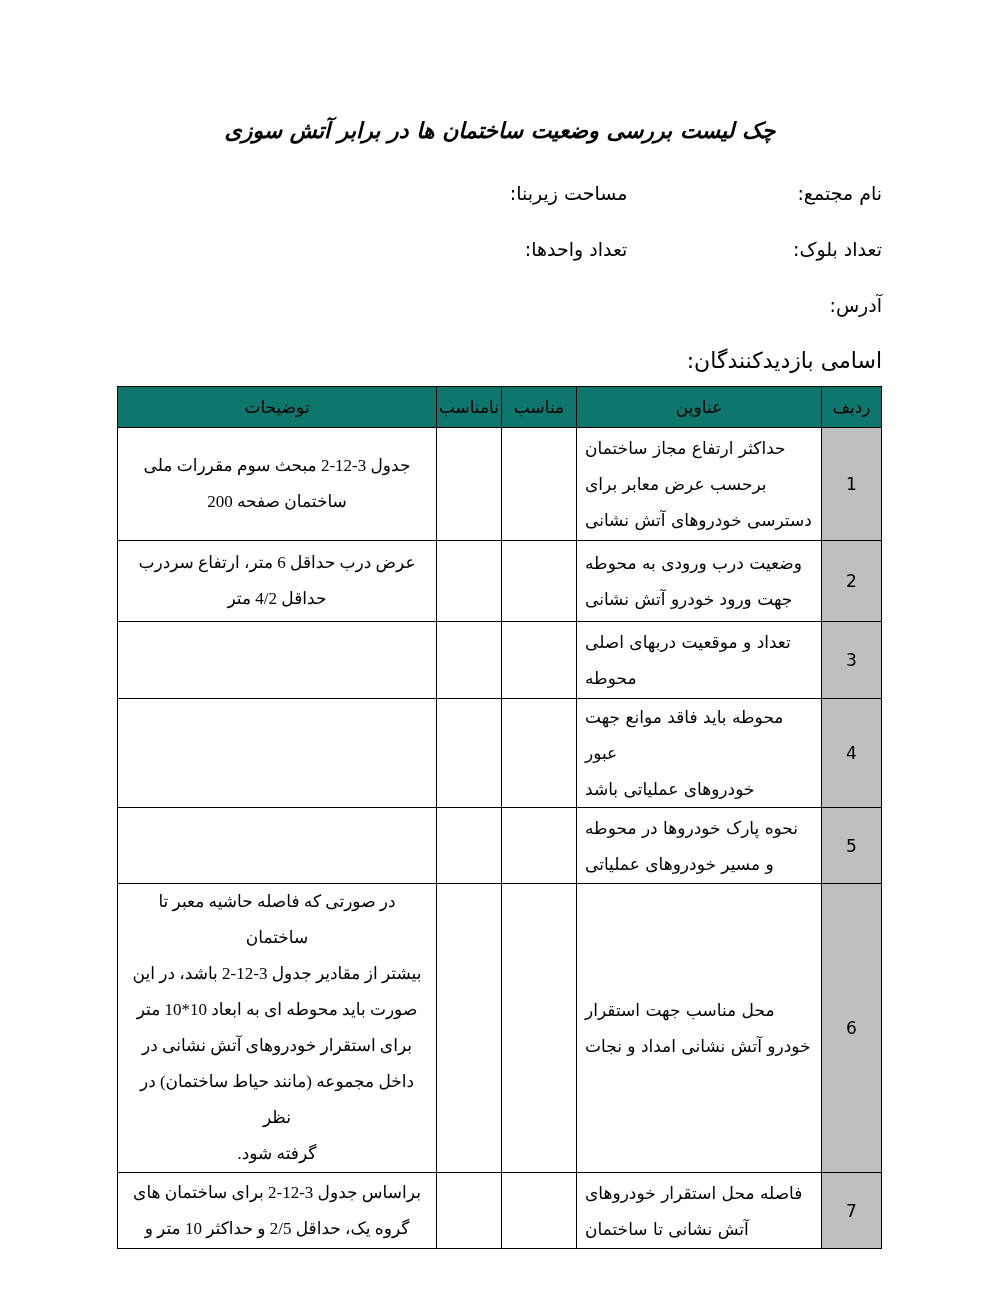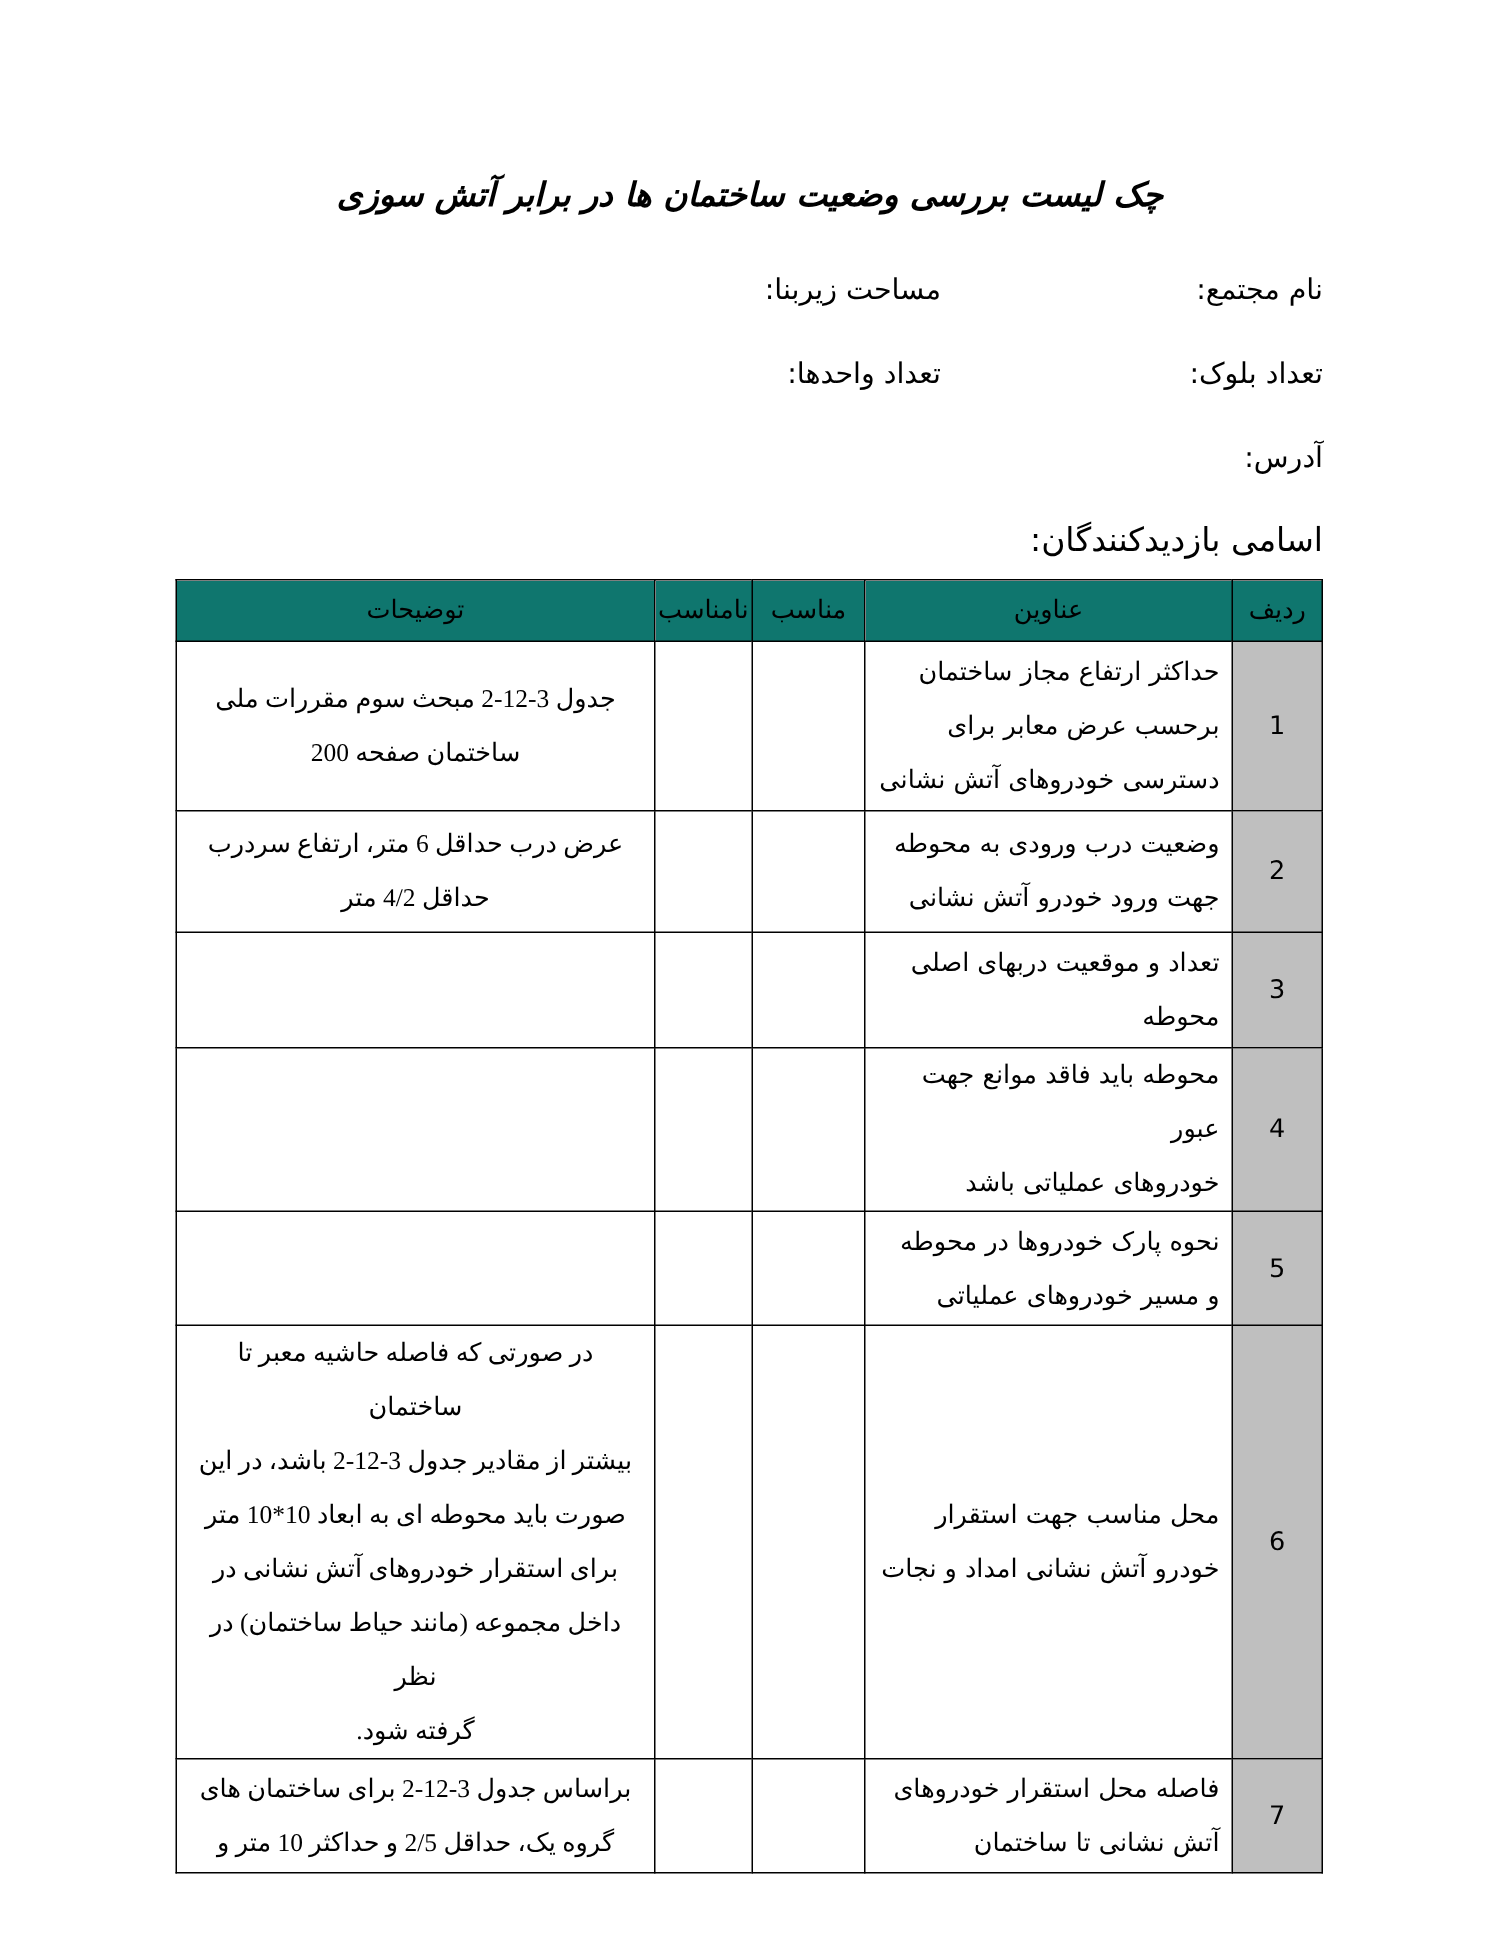--- a/index.html
+++ b/index.html
@@ -53,21 +53,21 @@
     height:40px;
     text-align:center;
     padding:0 2px;
   }
   td.no-cell{
     background:#bfbfbf;
     text-align:center;
     font-size:20px;
   }
   td.title-cell{
-    text-align:right;
+    text-align:left;
     white-space:pre-line;
   }
   td.notes-cell{
     text-align:center;
     white-space:pre-line;
     font-family:Liberation Serif, serif;
   }
   td.check-cell{text-align:center;}
   tr.r1{height:113px}
   tr.r2{height:81px}

